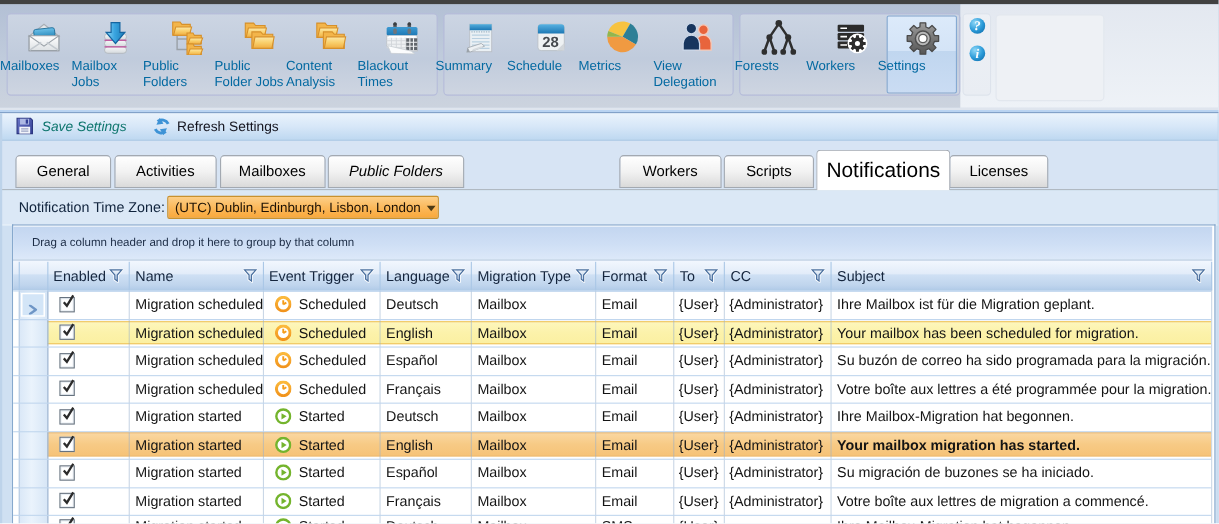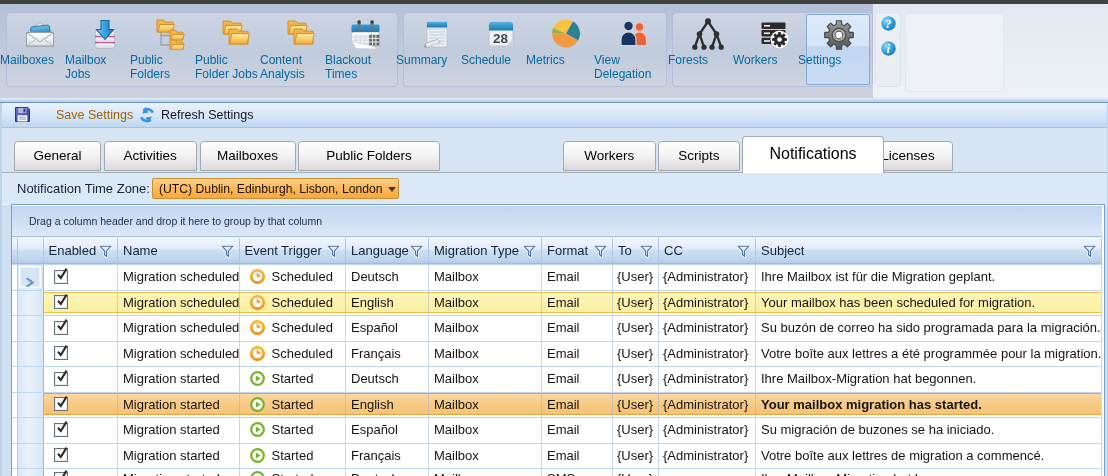--- a/index.html
+++ b/index.html
@@ -336,40 +336,40 @@
 <stop offset="0" stop-color="#6b76c8"></stop>
             <stop offset="1" stop-color="#333f94"></stop>
           </linearGradient>
         </defs>
 <path d="M1.5 1.5 H13.8 L15.5 3.2 V15.5 H1.5 Z" fill="url(#flp)" stroke="#2c3780" stroke-width="1"></path>
 <rect x="4.2" y="2" width="8.2" height="5.2" fill="#aeb9e4"></rect>
 <rect x="9.4" y="2.6" width="2.1" height="3.8" fill="#333f94"></rect>
 <rect x="3.6" y="9.2" width="9.8" height="6.3" fill="#f2f4fa"></rect>
 <path d="M5.2 11.2 H11.8 M5.2 13.2 H11.8" stroke="#9aa3c4" stroke-width="1"></path>
 </svg></div>
-<div class="abs" style="left:56px;top:108px;font-size:12.5px;color:#a16207;">Save Settings</div>
+<div class="abs" style="left:38px;top:108px;font-size:12.5px;color:#0f766e;font-style:italic;">Save Settings</div>
 <div class="abs" style="left:139px;top:107px;width:16px;height:16px;"><svg width="16" height="16" viewBox="0 0 16 16" style="">
 <g fill="none" stroke="#3e93d6" stroke-width="2.7">
 <path d="M13.9 5.6 A6.4 6.4 0 0 0 4.3 3.4"></path>
 <path d="M2.1 10.4 A6.4 6.4 0 0 0 11.7 12.6"></path>
 </g>
 <path d="M6.2 0 L3.2 6.4 L9.6 5.4 Z" fill="#3e93d6"></path>
 <path d="M9.8 16 L12.8 9.6 L6.4 10.6 Z" fill="#3e93d6"></path>
 </svg></div>
 <div class="abs" style="left:161px;top:108px;font-size:12.5px;color:#15151f;">Refresh Settings</div>
 <div class="abs" style="left:0;top:128px;width:1108px;height:45px;background:#d7e4f4;"></div>
 <div class="abs" style="left:0;top:171.5px;width:1108px;height:1px;background:#a7aeb6;"></div>
 <div class="tab" style="left:14px;width:87px;">General</div>
 <div class="tab" style="left:103.5px;width:93.5px;">Activities</div>
 <div class="tab" style="left:199.5px;width:96px;">Mailboxes</div>
-<div class="tab" style="left:298px;width:142px;">Public Folders</div>
+<div class="tab" style="left:298px;width:124px;font-style:italic;">Public Folders</div>
 <div class="tab" style="left:562.5px;width:93.5px;">Workers</div>
 <div class="tab" style="left:863px;width:90px;">Licenses</div>
 <div class="tab" style="left:658px;width:82px;">Scripts</div>
-<div class="abs" style="left:742px;top:136px;width:142px;height:37px;box-sizing:border-box;border:1px solid #a3a9b1;border-bottom:none;border-radius:4px 4px 0 0;background:#ffffff;font-size:16px;text-align:center;padding-top:8px;z-index:3;">Notifications</div>
+<div class="abs" style="left:742px;top:136px;width:122px;height:37px;box-sizing:border-box;border:1px solid #a3a9b1;border-bottom:none;border-radius:4px 4px 0 0;background:#ffffff;font-size:19px;text-align:center;padding-top:8px;z-index:3;">Notifications</div>
 <div class="abs" style="left:0;top:173px;width:1108px;height:31px;background:#dbe8f6;"></div>
 <div class="abs" style="left:0;top:203.5px;width:1108px;height:1.5px;background:#eef5fc;"></div>
 <div class="abs" style="left:17px;top:181px;font-size:13px;color:#10233c;">Notification Time Zone:</div>
 <div class="abs" style="left:152px;top:178px;width:247px;height:21px;box-sizing:border-box;border:1px solid #c8912f;border-radius:2px;background:linear-gradient(180deg,#fdcf88 0%,#fbb95c 50%,#f9a83b 100%);"></div>
 <div class="abs" style="left:159px;top:181.5px;font-size:12.2px;color:#1d1205;">(UTC) Dublin, Edinburgh, Lisbon, London</div>
 <div class="abs" style="left:388px;top:186.5px;width:0;height:0;border-left:4px solid transparent;border-right:4px solid transparent;border-top:5px solid #4d3a14;"></div>
 <div class="abs" style="left:0;top:103px;width:1.5px;height:373px;background:#bdd3ea;"></div>
 <div class="abs" style="left:1106.5px;top:103px;width:1.5px;height:373px;background:#bdd3ea;"></div>
 <div class="abs" style="left:11px;top:204px;width:1093.5px;height:272px;box-sizing:border-box;border:1px solid #7ba0c8;border-bottom:none;background:#fff;"></div>
 <div class="abs" style="left:12px;top:206px;width:1090px;height:30px;background:linear-gradient(180deg,#c3d6f0 0%,#cfdff5 55%,#dde9f9 100%);"></div>

